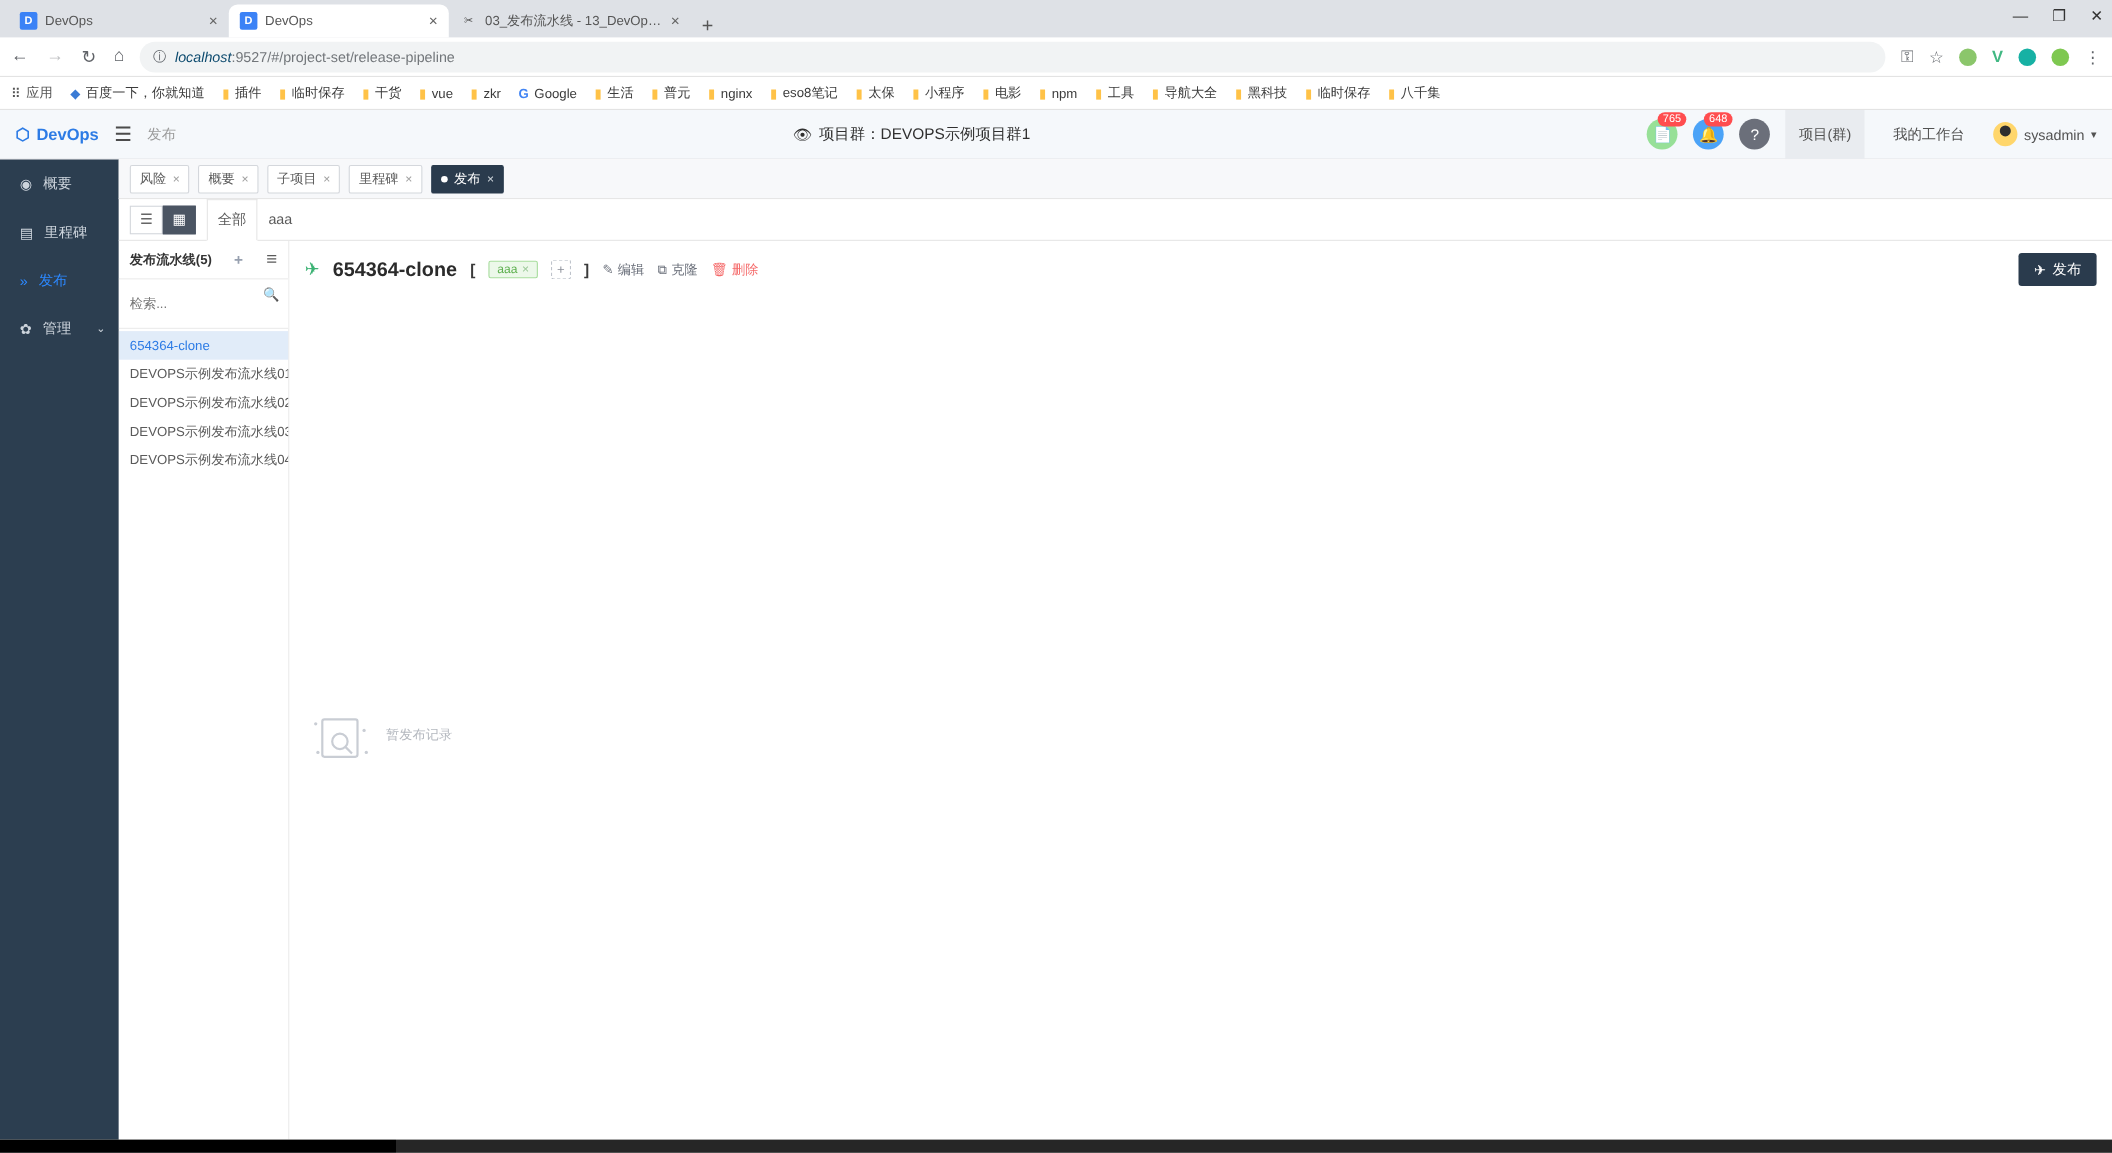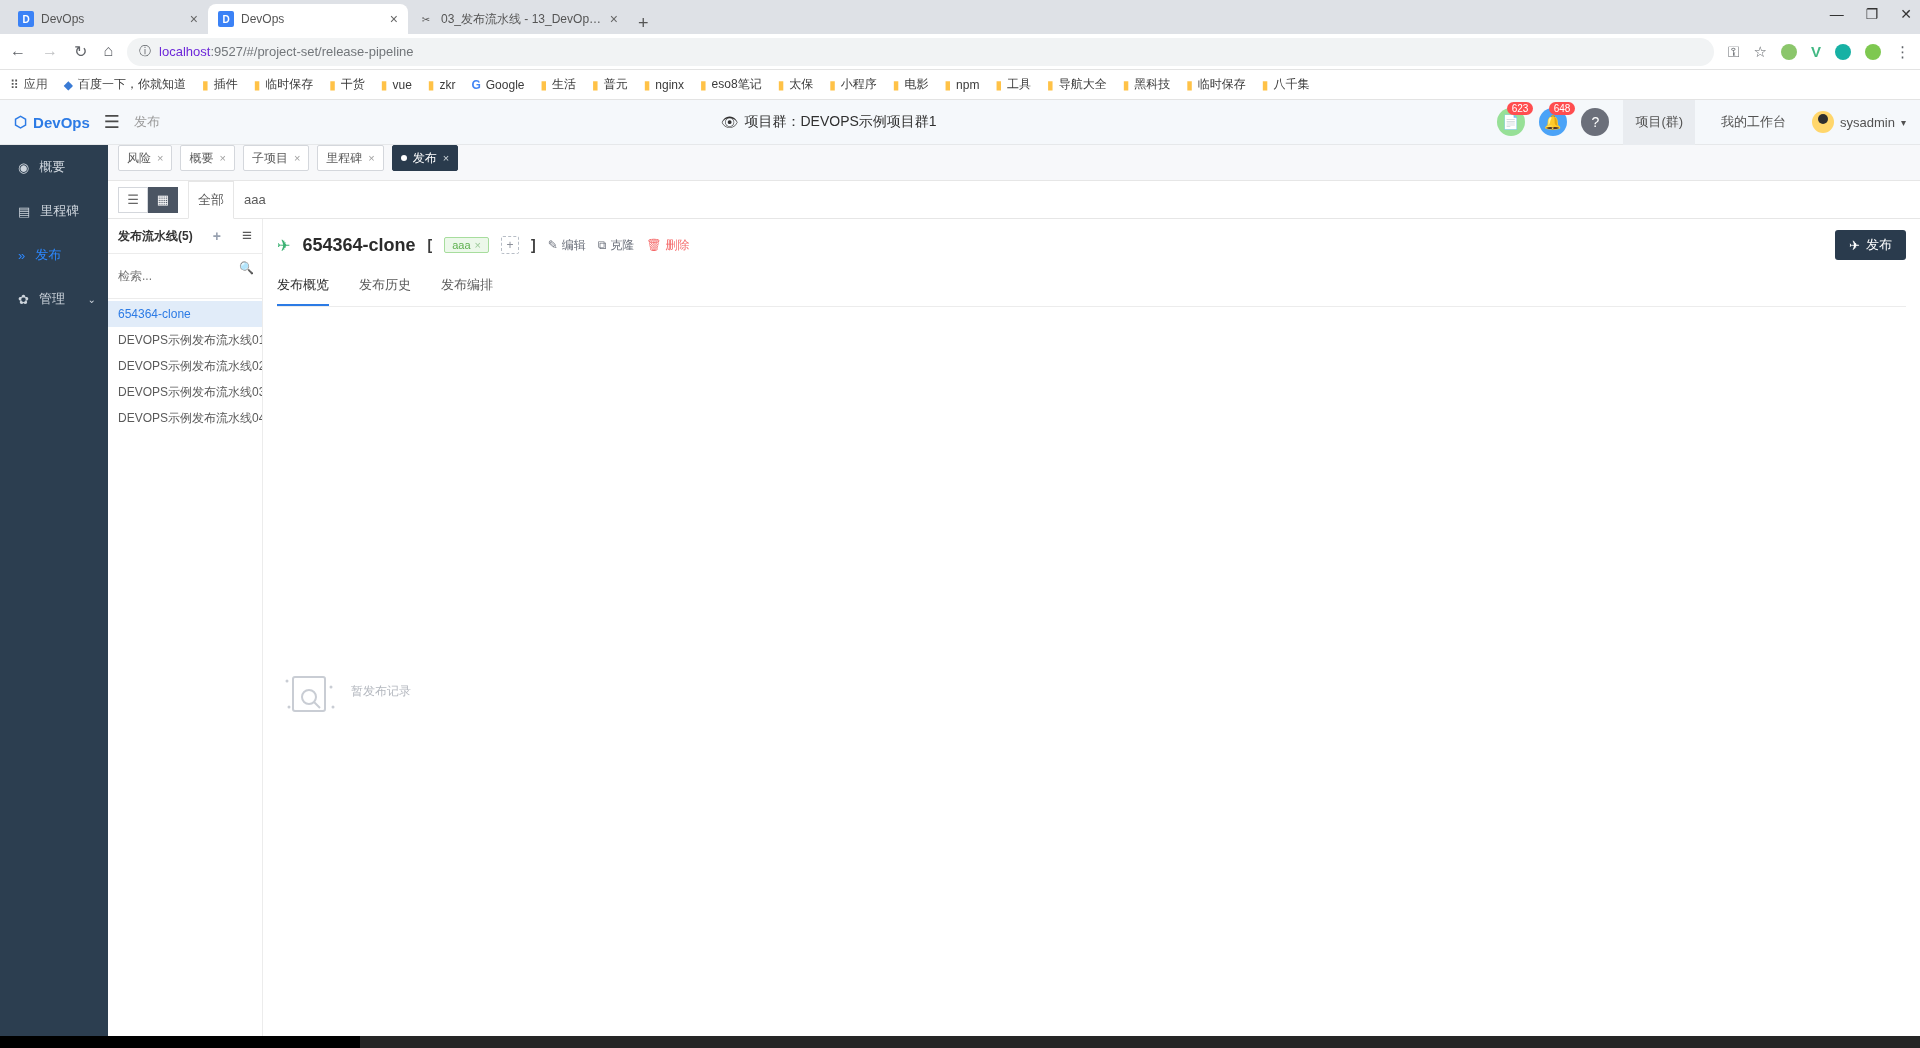--- a/index.html
+++ b/index.html
@@ -15,21 +15,21 @@
 .chrome-tab .tab-close { color:#666; cursor:pointer; font-size:14px; }
 .new-tab { padding:0 10px; color:#555; font-size:18px; cursor:pointer; }
 .win-controls { position:absolute; right:8px; top:6px; display:flex; gap:22px; color:#333; font-size:14px; }
 .win-controls span { cursor:pointer; }
 
 .chrome-toolbar { height:36px; background:#fff; border-bottom:1px solid #e3e3e3; display:flex; align-items:center; padding:0 10px; gap:14px; }
 .nav-icons { display:flex; gap:16px; color:#606368; font-size:16px; }
 .nav-icons span { cursor:pointer; }
 .addr-bar { flex:1; display:flex; align-items:center; height:28px; background:#f1f3f4; border-radius:14px; padding:0 12px; gap:8px; color:#5f6368; }
 .addr-url { font-size:13px; }
-.addr-host { color:#6d28d9; }
+.addr-host { color:#0c4a6e;font-style:italic; }
 .addr-path { color:#72767a; }
 .tb-right { display:flex; align-items:center; gap:14px; color:#5f6368; font-size:15px; }
 .dot { width:16px; height:16px; border-radius:50%; }
 
 .bookmarks { height:30px; background:#fff; border-bottom:1px solid #e3e3e3; display:flex; align-items:center; padding:0 10px; gap:16px; font-size:12px; color:#3b3b3b; }
 .bm { display:flex; align-items:center; gap:5px; cursor:pointer; white-space:nowrap; }
 .bm .folder { color:#ffc247; }
 
 
 .app-header { height:45px; background:#f5f8fb; display:flex; align-items:center; padding:0 14px; gap:14px; border-bottom:1px solid #e6e8ea; }
@@ -51,21 +51,21 @@
 .avatar::after { content:''; position:absolute; width:10px; height:10px; background:#2e2e2e; border-radius:50%; top:3px; left:6px; }
 
 
 .app-body { display:flex; height:calc(1048px - 34px - 36px - 30px - 45px - 12px); }
 .sidenav { width:108px; background:#2c3e50; color:#cdd4dc; display:flex; flex-direction:column; }
 .sidenav-item { height:44px; display:flex; align-items:center; gap:10px; padding-left:18px; cursor:pointer; font-size:13px; }
 .sidenav-item.active { color:#2c88ff; }
 .sidenav-item .chev { margin-left:auto; margin-right:12px; font-size:10px; }
 
 .main { flex:1; display:flex; flex-direction:column; background:#fff; }
-.worktabs { height:36px; background:#f7f8fa; display:flex; align-items:flex-start; padding:0 10px; gap:8px; border-bottom:1px solid #e6e6e6; }
+.worktabs { height:36px; background:#f7f8fa; display:flex; align-items:center; padding:0 10px; gap:8px; border-bottom:1px solid #e6e6e6; }
 .worktab { height:26px; border:1px solid #d4d7dc; background:#fff; display:flex; align-items:center; padding:0 8px; gap:6px; font-size:12px; color:#5a5a5a; border-radius:2px; cursor:pointer; }
 .worktab .x { color:#a0a0a0; font-size:11px; }
 .worktab.dark { background:#2a3b4d; color:#fff; border-color:#2a3b4d; }
 .worktab.dark .dot-s { width:6px; height:6px; border-radius:50%; background:#fff; }
 
 .subtabs { height:38px; display:flex; align-items:center; padding-left:10px; gap:0; border-bottom:1px solid #e6e6e6; }
 .view-toggle { display:flex; margin-right:10px; }
 .vt-btn { width:30px; height:26px; border:1px solid #d4d7dc; display:flex; align-items:center; justify-content:center; cursor:pointer; color:#666; font-size:13px; }
 .vt-btn.active { background:#4b5563; color:#fff; border-color:#4b5563; }
 .subtab { padding:0 9px; height:38px; display:flex; align-items:center; border:1px solid transparent; cursor:pointer; font-size:13px; color:#5a5a5a; }
@@ -247,21 +247,21 @@
   </div>
   <span class="hamburger">☰</span>
   <span class="header-title">发布</span>
   <div class="header-center">
     <span>👁</span>
     <span><span>项目群：</span><span>DEVOPS示例项目群1</span></span>
   </div>
   <div class="header-right">
     <div class="badge-wrap">
       <div class="badge-circle bg-green">📄</div>
-      <div class="badge-num">623</div>
+      <div class="badge-num">765</div>
     </div>
     <div class="badge-wrap">
       <div class="badge-circle bg-blue">🔔</div>
       <div class="badge-num">648</div>
     </div>
     <div class="help-circle">?</div>
     <span class="hr-link active">项目(群)</span>
     <span class="hr-link">我的工作台</span>
     <div class="user">
       <div class="avatar"></div>
@@ -370,25 +370,20 @@
           <span class="head-action red">
               <span>🗑</span>
               <span>删除</span>
             </span>
           <div class="publish-btn">
               <span>✈</span>
               <span>发布</span>
             </div>
         </div>
 
-        <div class="detail-tabs">
-          <div class="d-tab active">发布概览</div>
-          <div class="d-tab">发布历史</div>
-          <div class="d-tab">发布编排</div>
-        </div>
 
         <div class="empty">
           <svg viewBox="0 0 64 50">
             <rect x="16" y="10" width="32" height="34" rx="2" fill="none" stroke="#c9cdd4" stroke-width="2"></rect>
             <circle cx="32" cy="30" r="7" fill="none" stroke="#c9cdd4" stroke-width="2"></circle>
             <line x1="37" y1="35" x2="43" y2="41" stroke="#c9cdd4" stroke-width="2"></line>
             <circle cx="10" cy="14" r="1.5" fill="#c9cdd4"></circle>
               <circle cx="54" cy="20" r="1.5" fill="#c9cdd4"></circle>
             <circle cx="12" cy="40" r="1.5" fill="#c9cdd4"></circle>
               <circle cx="56" cy="40" r="1.5" fill="#c9cdd4"></circle>

